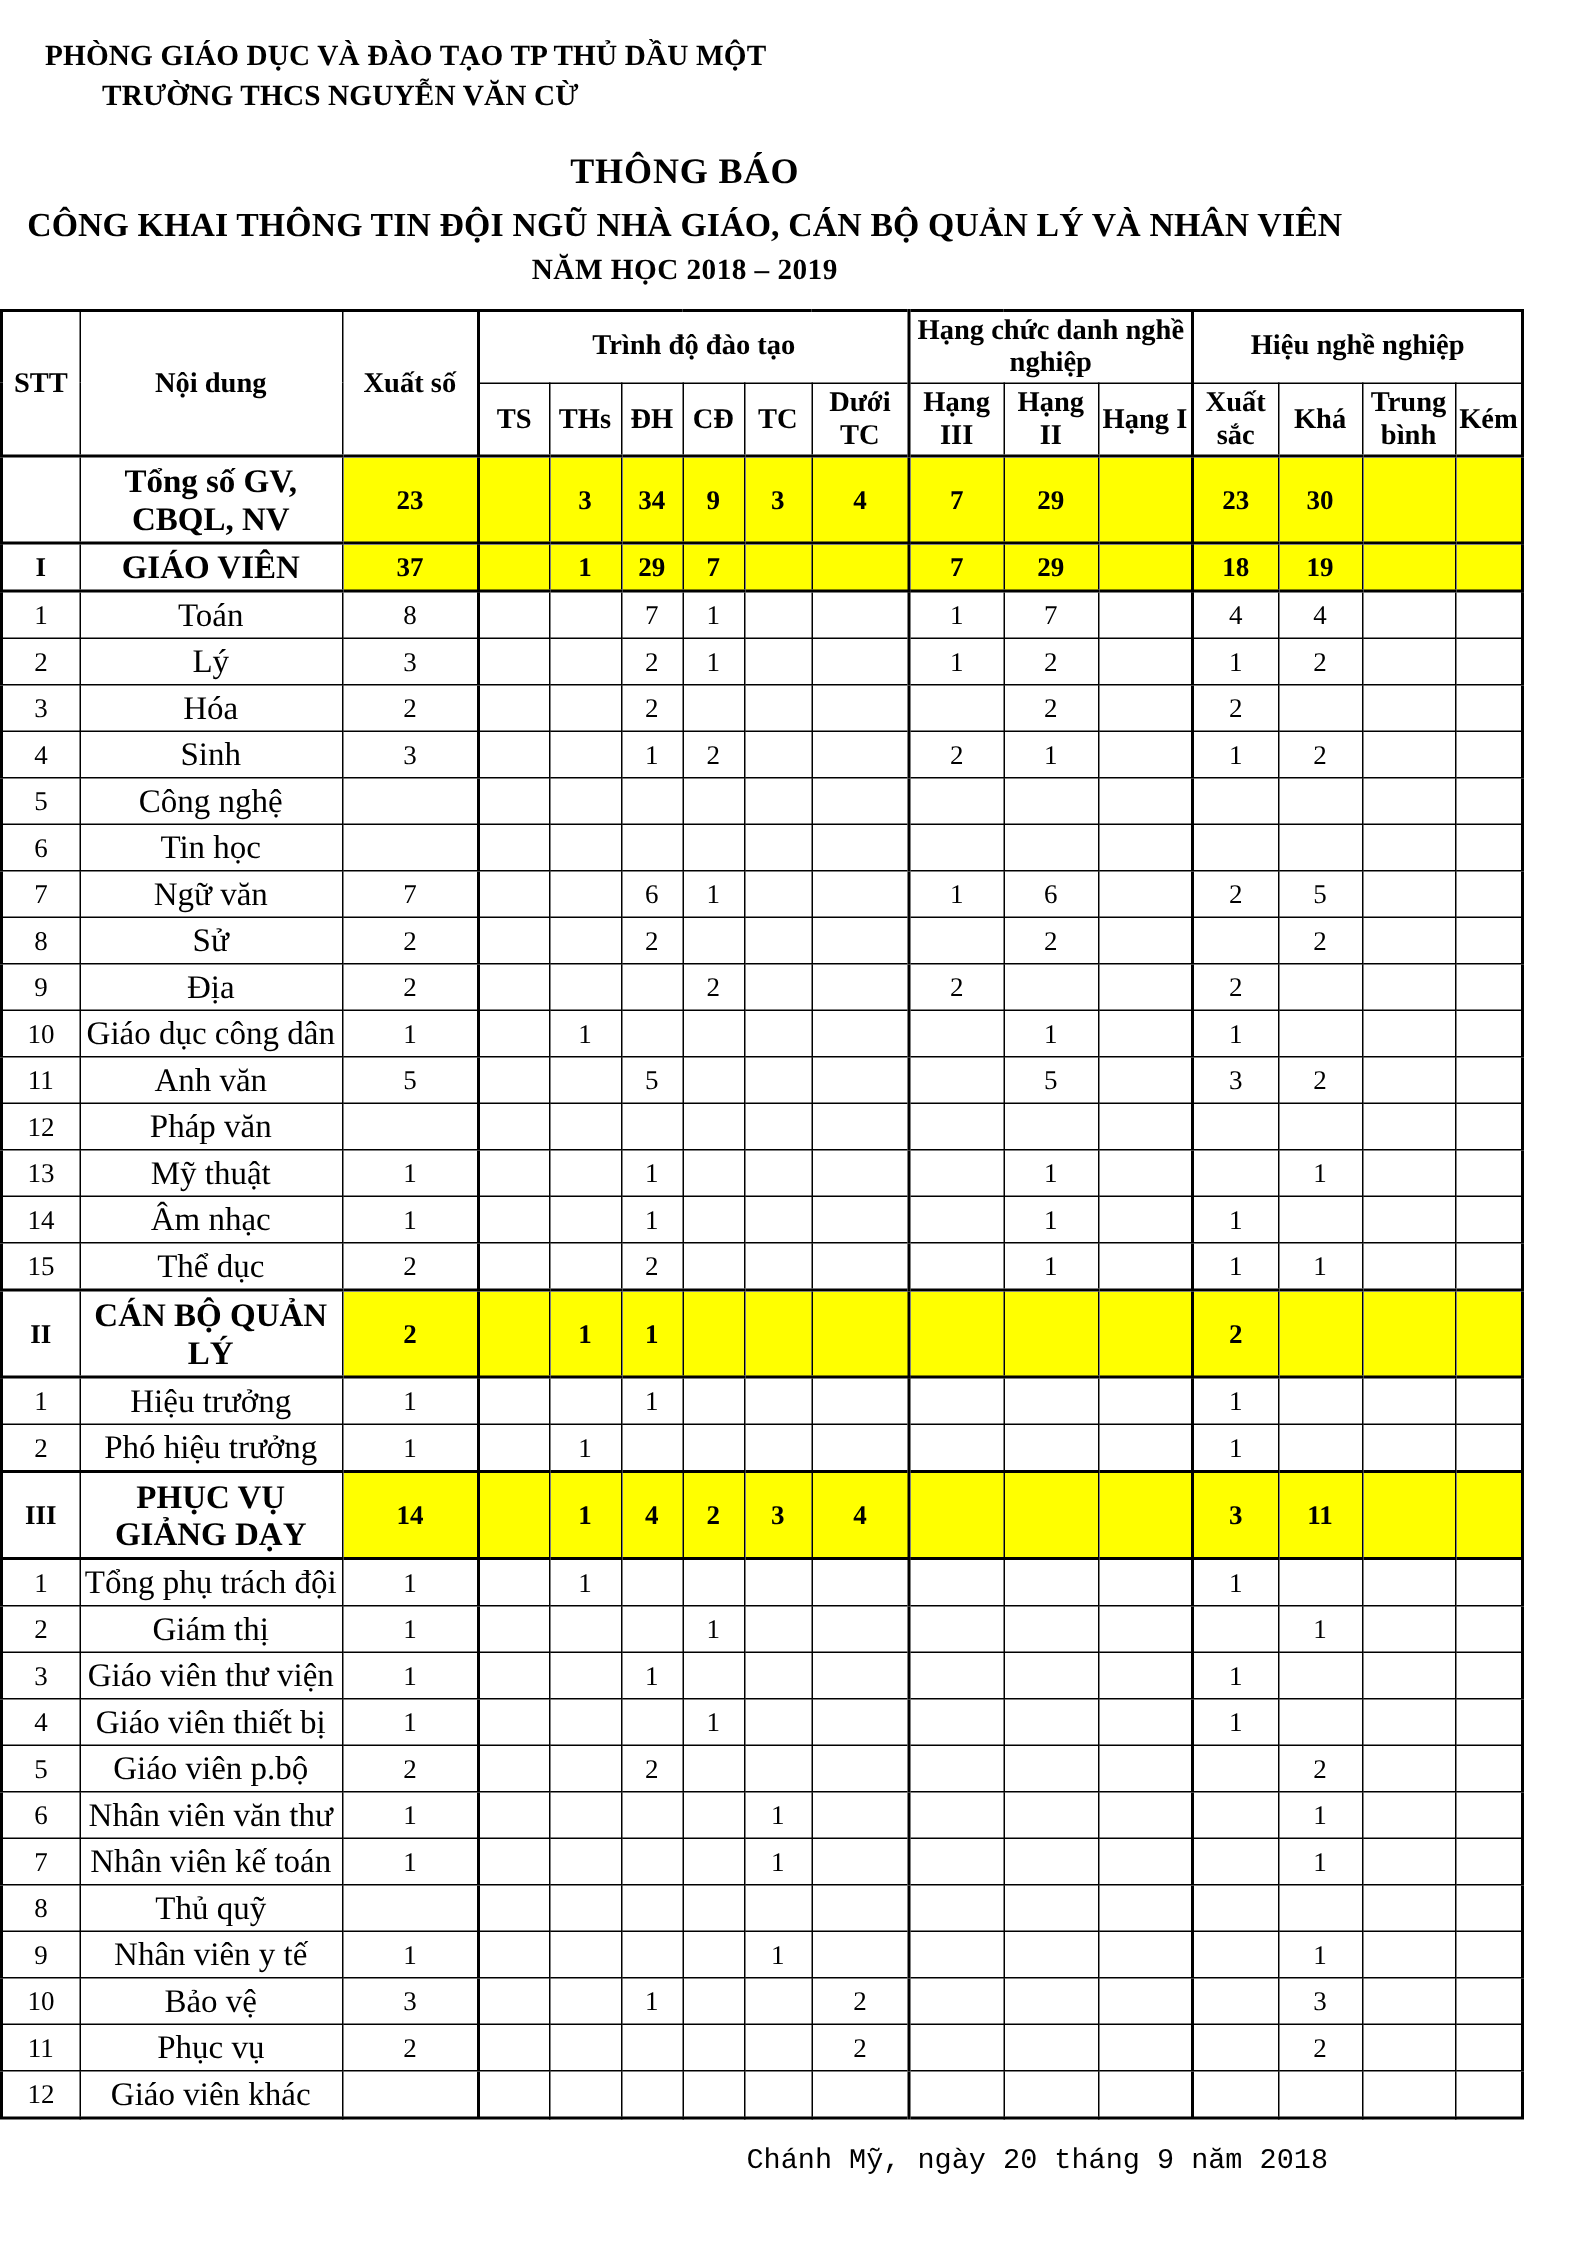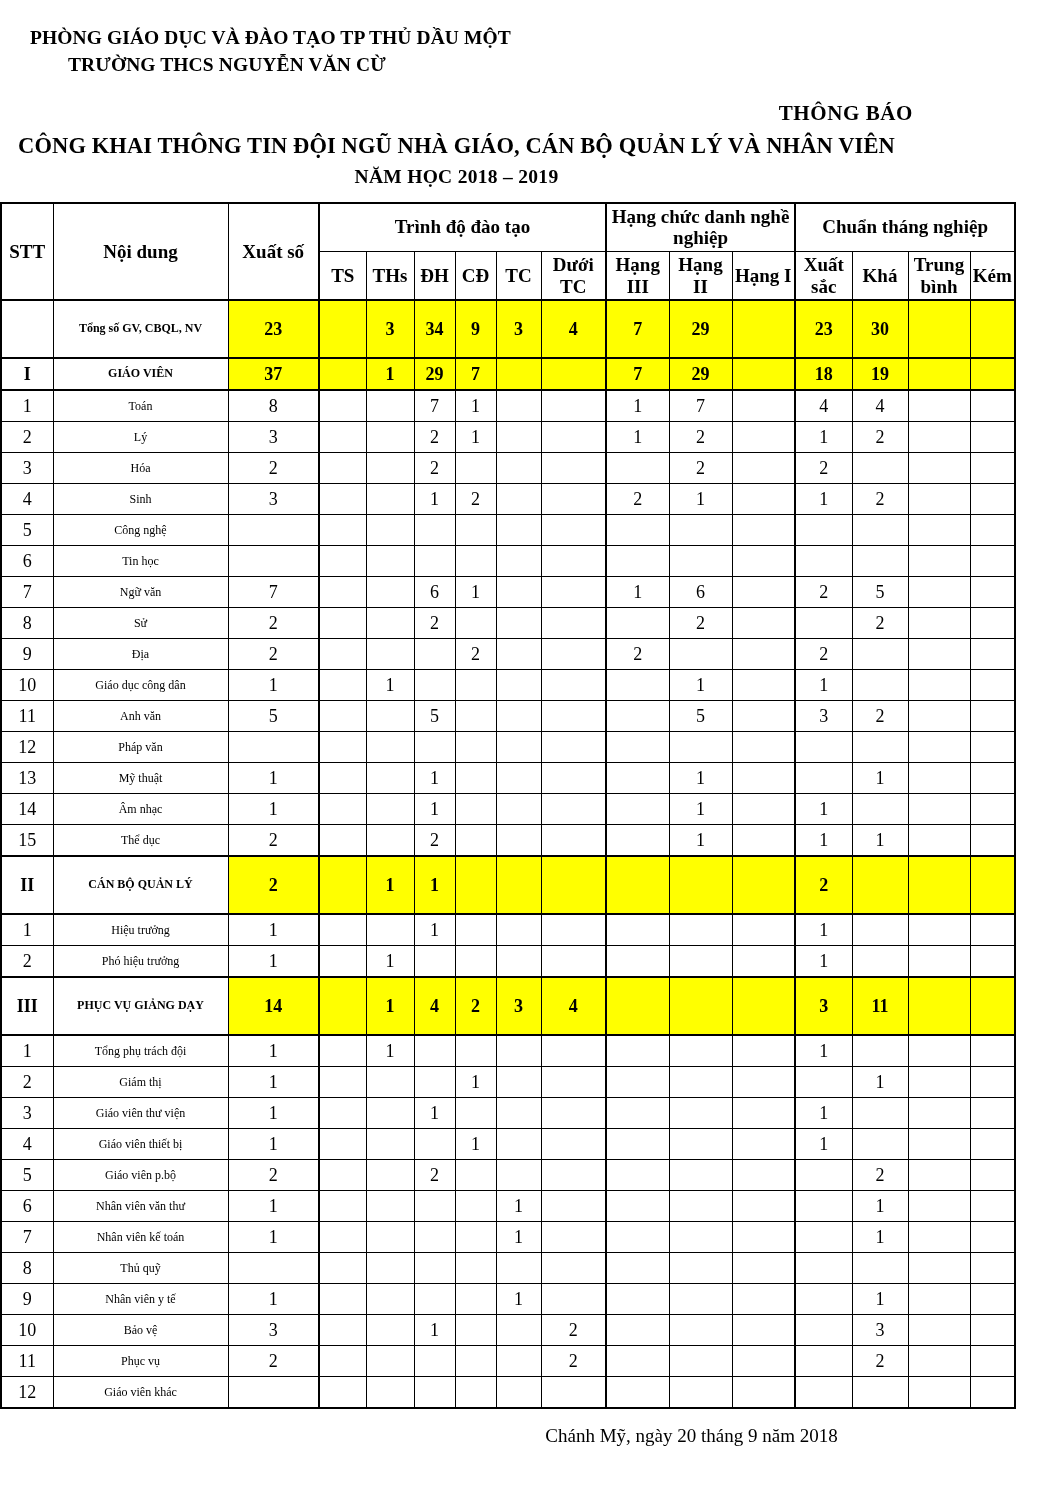--- a/index.html
+++ b/index.html
@@ -44,24 +44,23 @@
     white-space: nowrap;
   }
 
   
   .titles {
     text-align: center;
     margin-top: 22px;
     line-height: 1.3;
   }
   .title-main {
-    font-size: 21px;
+    font-size: 24px;
     font-weight: bold;
     letter-spacing: 0.6px;
-    text-align: right;
   }
   .title-sub {
     font-size: 22.5px;
     font-weight: bold;
     margin-top: 4px;
     letter-spacing: 0.1px;
   }
   .title-year {
     font-size: 19.5px;
     font-weight: bold;
@@ -105,21 +104,21 @@
   .thick-left { border-left: 2px solid #000 !important; }
   .thick-right { border-right: 2px solid #000 !important; }
 
   td.stt {
     font-size: 18px;
     height: 30px;
   }
   td.name {
     text-align: left;
     padding-left: 7px;
-    font-size: 12px;
+    font-size: 22px;
     white-space: nowrap;
   }
   td.num { font-size: 18px; }
 
   tr.data-row td { height: 30px; }
 
   
   tr.hl td {
     background: #FFFF00;
     font-weight: bold;
@@ -136,20 +135,21 @@
   .signature {
     margin-top: 12px;
     text-align: center;
     font-size: 19px;
     line-height: 1.55;
   }
   .sig-inner {
     display: inline-block;
     margin-left: 470px;
     text-align: right;
+    font-family: Liberation Mono, monospace;
   }
   .sig-place { white-space: nowrap; }
   .sig-role { white-space: nowrap; }
 </style>
 </head>
 <body>
 
 <div class="page">
 
   <div class="letterhead">
@@ -183,21 +183,21 @@
         <col style="width:62px">
         <col style="width:45px">
       </colgroup>
       <thead>
         <tr>
           <th rowspan="2" class="thick-left">STT</th>
           <th rowspan="2">Nội dung</th>
           <th rowspan="2" class="thick-right">Xuất số</th>
           <th colspan="6" class="thick-right">Trình độ đào tạo</th>
           <th colspan="3" class="thick-right">Hạng chức danh nghề nghiệp</th>
-          <th colspan="4" class="thick-right">Chuẩn tháng nghiệp</th>
+          <th colspan="4" class="thick-right">Hiệu nghề nghiệp</th>
         </tr>
         <tr>
           <th>TS</th>
           <th>THs</th>
           <th>ĐH</th>
           <th>CĐ</th>
           <th>TC</th>
           <th class="thick-right">Dưới TC</th>
           <th>Hạng III</th>
           <th>Hạng II</th>

